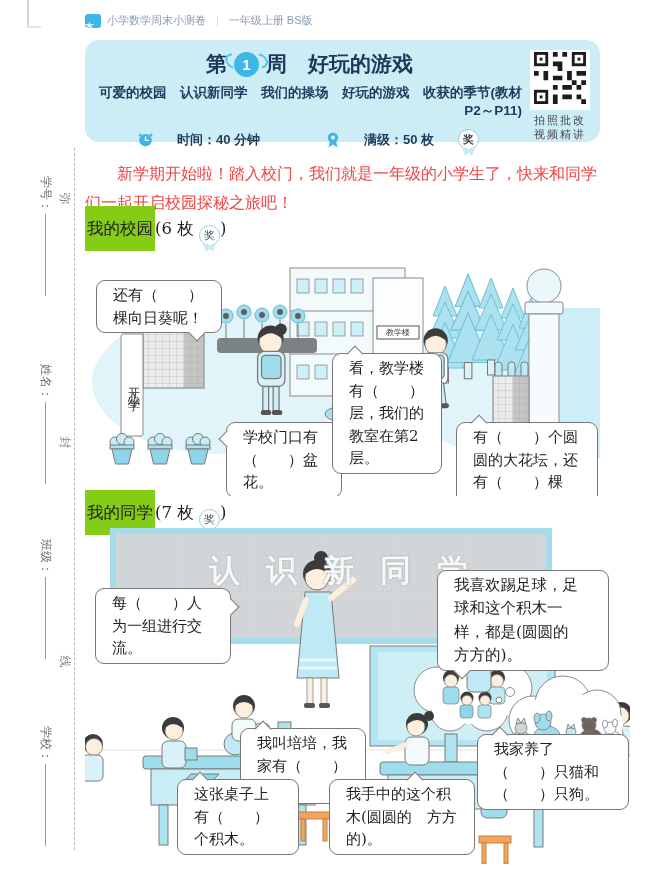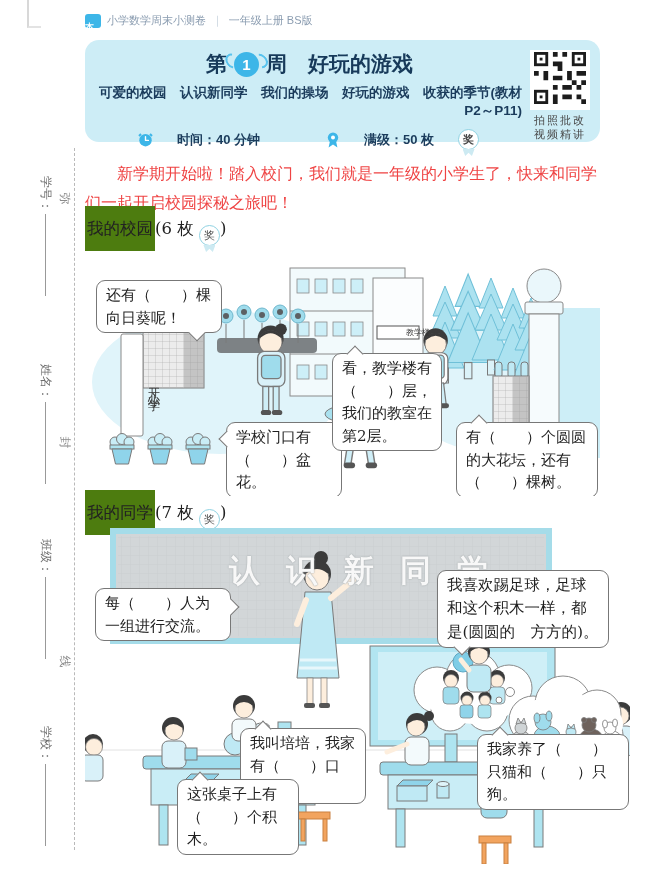--- a/index.html
+++ b/index.html
@@ -45,28 +45,28 @@
   
   .qrbox{position:absolute;right:9px;top:10px;width:62px;text-align:center;}
   .qr{width:56px;height:56px;background:#fff;padding:2px;margin:0 auto;}
   .qrcap{margin-top:3px;font-size:11px;color:#474747;letter-spacing:2px;line-height:1.3;white-space:nowrap;}
   
   .intro{position:absolute;left:85px;top:160px;width:516px;font-family:"DejaVu Serif","Liberation Serif",serif;
          font-size:16px;line-height:1.8;color:#ef4444;text-indent:2em;}
   
   .sechead{position:absolute;left:85px;font-family:"DejaVu Serif","Liberation Serif",serif;
            font-size:16.5px;color:#222;}
-  .sechead .hl{background:#4d7c0f;padding:13px 2px;}
+  .sechead .hl{background:#84cc16;padding:13px 2px;}
   
   .illu{position:absolute;overflow:hidden;}
   .illu svg{position:absolute;left:0;top:0;}
-  .ov{position:absolute;z-index:3;margin-left:20px;}
+  .ov{position:absolute;z-index:3;}
   
   .bubble{position:absolute;z-index:5;background:#fff;border:1.5px solid #777;border-radius:9px;
-          padding:3px 9px;font-family:"DejaVu Serif","Liberation Serif",serif;font-size:15px;
+          padding:3px 16px;font-family:"DejaVu Serif","Liberation Serif",serif;font-size:15px;
           line-height:1.5;color:#1f1f1f;box-sizing:border-box;}
   .bubble::after{content:"";position:absolute;width:11px;height:11px;background:#fff;
           border:solid #777;border-width:0 1.5px 1.5px 0;}
   .t-br::after{bottom:-6.5px;right:18px;transform:rotate(45deg);}
   .t-bl::after{bottom:-6.5px;left:18px;transform:rotate(45deg);}
   .t-tl::after{top:-6.5px;left:16px;transform:rotate(-135deg);}
   .t-tc::after{top:-6.5px;left:55%;transform:rotate(-135deg);}
   .t-l::after{left:-6.5px;top:10px;transform:rotate(135deg);}
   .t-r::after{right:-6.5px;top:12px;transform:rotate(-45deg);}
   
@@ -517,16 +517,17 @@
         </g>
       </g>
     </svg>
 
     <div class="ov board-title" style="left:124px;top:22px;font-size:31px;letter-spacing:26px">认识新同学</div>
 
     <div class="bubble t-bl" style="left:352px;top:42px;width:172px;font-size:15.5px">我喜欢踢足球，足球和这个积木一样，都是(圆圆的　方方的)。</div>
     <div class="bubble t-r" style="left:10px;top:60px;width:136px">每（　　）人为一组进行交流。</div>
     <div class="bubble t-tl" style="left:155px;top:200px;width:126px">我叫培培，我家有（　　）口人。</div>
     <div class="bubble t-tl" style="left:92px;top:251px;width:122px">这张桌子上有（　　）个积木。</div>
+    <div class="bubble t-tc" style="left:244px;top:251px;width:146px">我手中的这个积木(圆圆的　方方的)。</div>
     <div class="bubble t-tl" style="left:392px;top:206px;width:152px">我家养了（　　）只猫和（　　）只狗。</div>
   </div>
 
 </div>
 
 </body></html>

